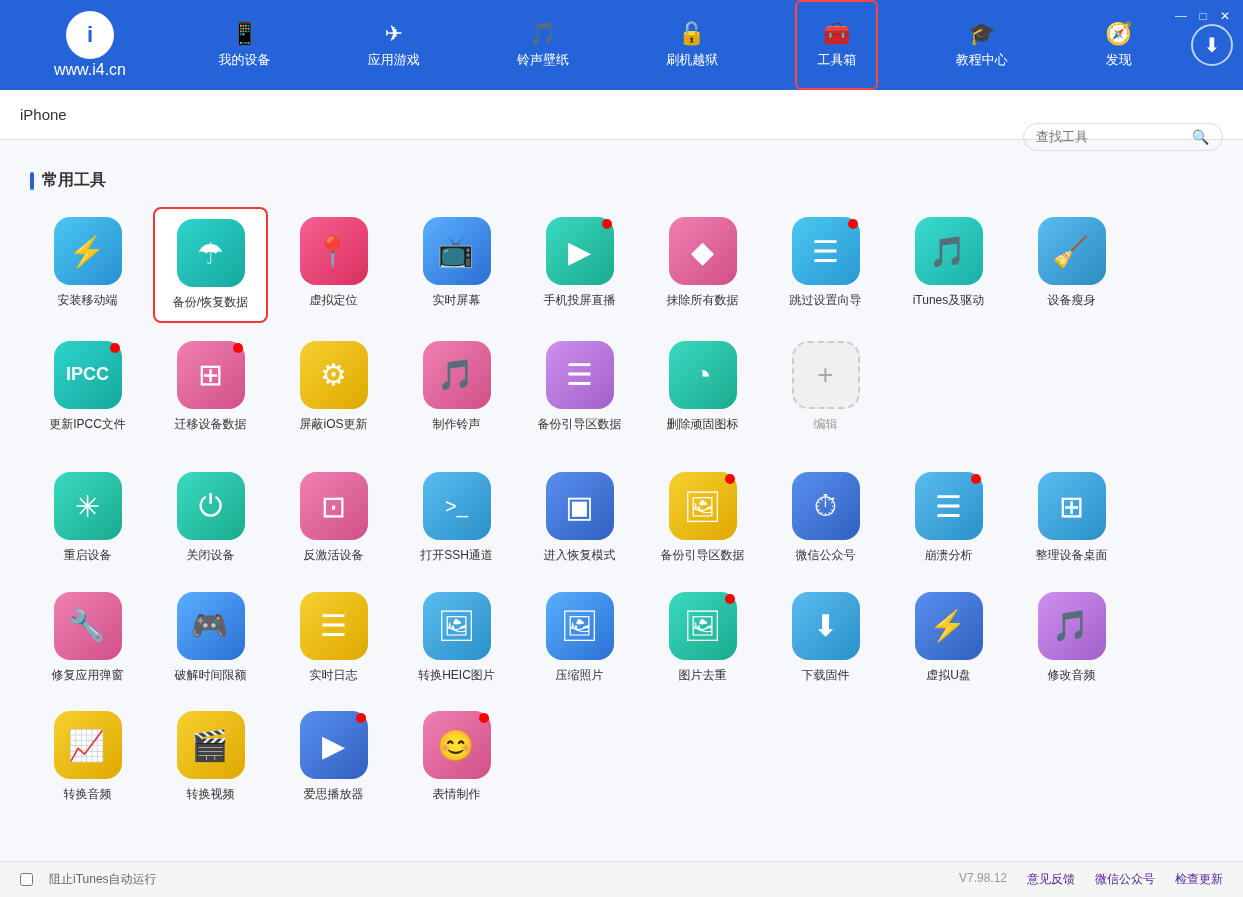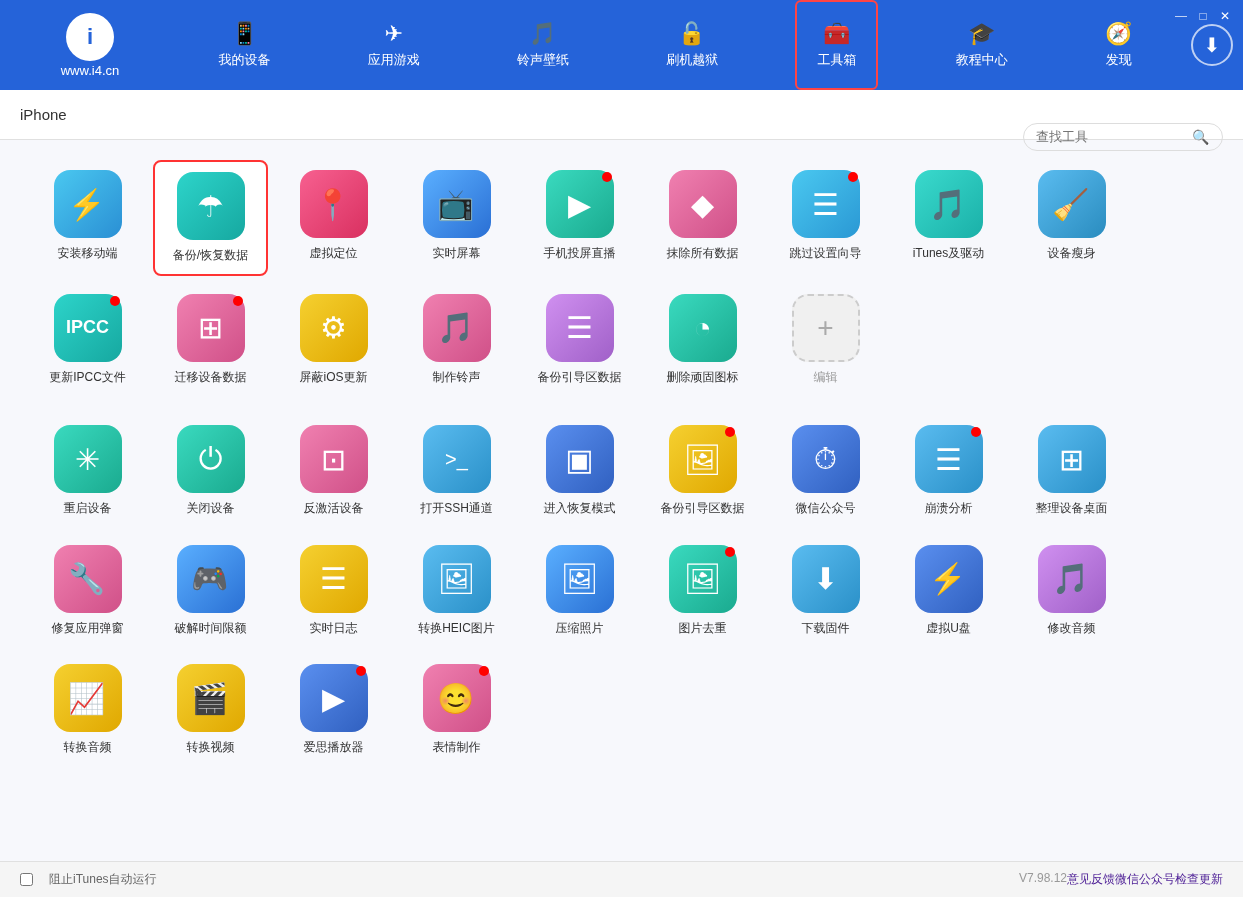--- a/index.html
+++ b/index.html
@@ -26,21 +26,21 @@
       height: 48px;
       background: white;
       border-radius: 50%;
       display: flex;
       align-items: center;
       justify-content: center;
       margin-bottom: 2px;
     }
     .logo-text {
       color: white;
-      font-size: 13px;
+      font-size: 16px;
     }
     .nav-items {
       display: flex;
       flex: 1;
       justify-content: space-around;
       align-items: center;
       height: 100%;
     }
     .nav-item {
       display: flex;
@@ -220,21 +220,21 @@
       height: 36px;
       display: flex;
       align-items: center;
       padding: 0 20px;
       border-top: 1px solid #e0e0e0;
       gap: 20px;
       font-size: 12px;
       color: #666;
     }
     .footer-checkbox { display: flex; align-items: center; gap: 16px; }
-    .footer-right { margin-left: auto; display: flex; }
+    .footer-right { margin-left: auto; display: flex; gap: 20px; }
     .footer-link { cursor: pointer; color: #4c1d95; }
     .version { color: #999; }
   </style>
 </head>
 <body>
 
 <div style="position:relative; width:1243px; height:897px;">
 
   <div class="win-controls">
     <div class="win-btn">—</div>
@@ -285,20 +285,21 @@
   <div class="sub-header">
     <span class="device-label">iPhone</span>
     <div class="search-box">
       <input class="search-input" type="text" placeholder="查找工具" style="">
       <span class="search-icon-span">🔍</span>
     </div>
   </div>
 
   <div class="main-content">
 
+    <div class="section-title">常用工具</div>
     <div class="tool-grid">
 
       <div class="tool-item">
         <div class="tool-icon-wrap" style="background:linear-gradient(135deg,#4ac8f0,#2a8fd4);">⚡</div>
         <span class="tool-label">安装移动端</span>
       </div>
 
       <div class="tool-item selected">
         <div class="tool-icon-wrap" style="background:linear-gradient(135deg,#2dd4ca,#16a8a0);">☂</div>
         <span class="tool-label">备份/恢复数据</span>

